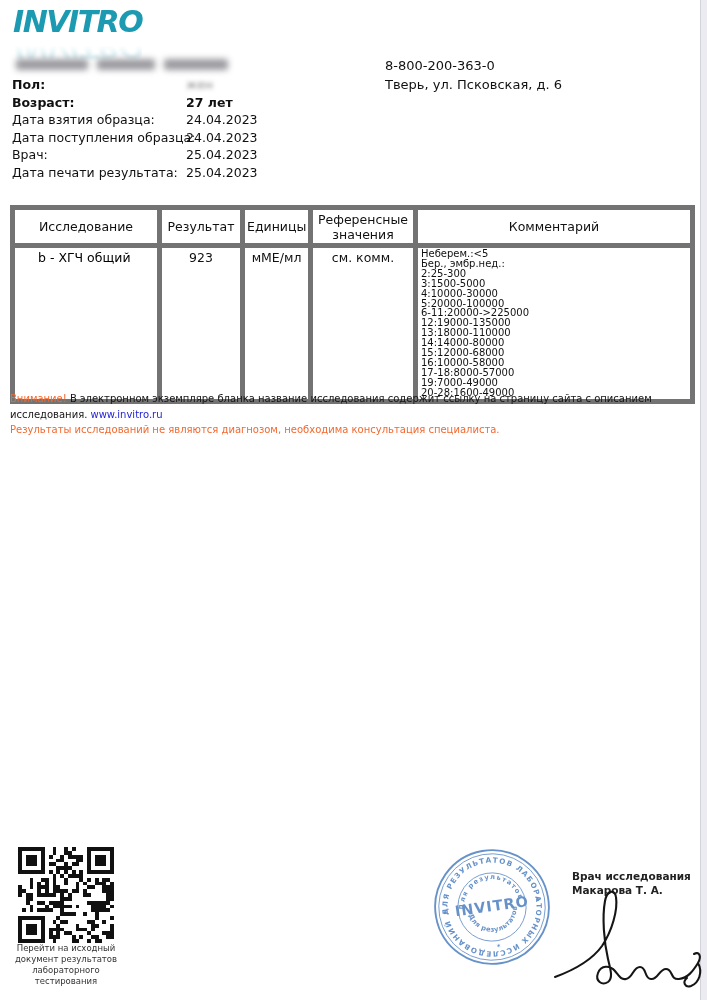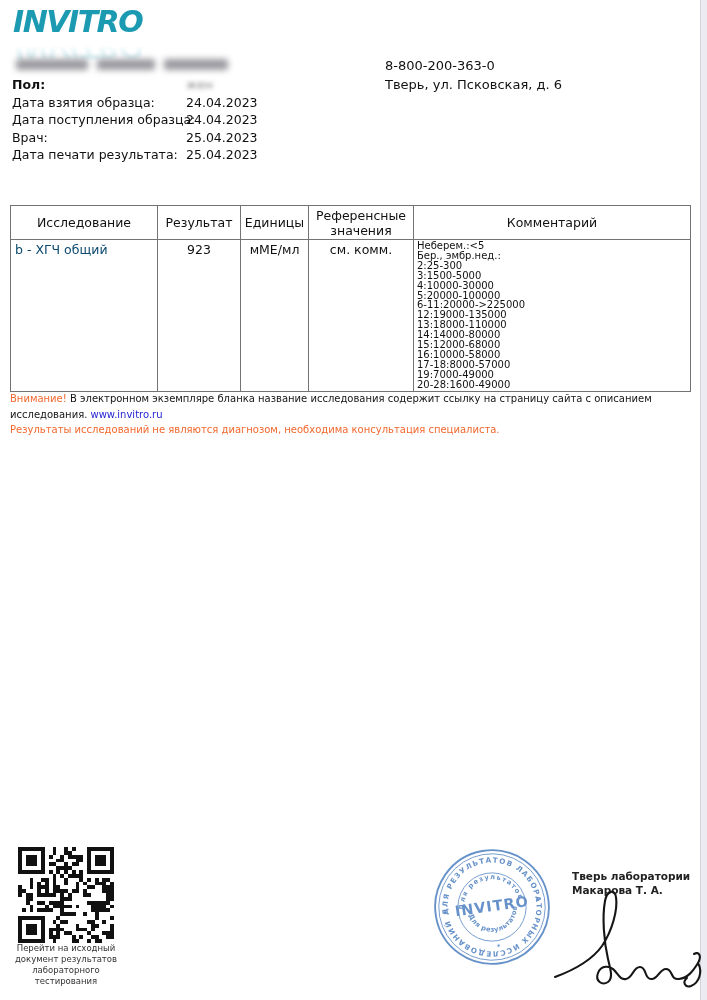--- a/index.html
+++ b/index.html
@@ -24,25 +24,25 @@
   .pvalue{position:absolute;left:174px;top:0;}
   .bold{font-weight:bold;}
   .blurval{filter:blur(2px);color:#8a8a8a;}
 
   
   .org{position:absolute;left:385px;top:57px;font-size:13px;line-height:18.5px;}
   .org-name{font-weight:bold;}
 
   
   .results{position:absolute;left:10px;top:205px;width:680px;border-collapse:collapse;table-layout:fixed;font-size:12.5px;}
-  .results th,.results td{border:1px solid #737373;overflow:hidden;}
+  .results th,.results td{border:5px solid #737373;overflow:hidden;}
   .results th{font-weight:normal;text-align:center;vertical-align:middle;padding:1px 2px;line-height:15px;height:31px;}
   .results td{vertical-align:top;padding:2px 3px;height:146px;}
   td.c-test{padding-left:4px;}
-  .test-link{color:#0c4a6e;cursor:pointer;}
+  .test-link{color:#000000;cursor:pointer;margin-left:19px;}
   td.c-result{text-align:center;}
   td.c-units{text-align:center;margin-left:32px;}
   td.c-ref{text-align:center;}
   td.c-comment{font-size:10px;line-height:9.9px;white-space:pre-line;padding:1px 3px;}
 
   
   .notices{position:absolute;left:10px;top:391px;width:694px;font-size:10px;line-height:15.5px;}
   .attn{color:#f2682e;}
   .notice-black{color:#141414;font-weight:500;}
   .site-link{color:#2525d5;cursor:pointer;text-decoration:none;}
@@ -69,20 +69,24 @@
   <div class="name-blur">
     <div class="nb" style="width:72px"></div>
     <div class="nb" style="width:58px"></div>
     <div class="nb" style="width:64px"></div>
   </div>
 
   <div class="patient">
     <div class="prow">
       <span class="bold">Пол:</span>
       <span class="pvalue blurval">жен</span>
+    </div>
+    <div class="prow">
+      <span class="bold">Возраст:</span>
+      <span class="pvalue bold">27 лет</span>
     </div>
     <div class="prow">
       <span>Дата взятия образца:</span>
       <span class="pvalue">24.04.2023</span>
     </div>
     <div class="prow">
       <span>Дата поступления образца:</span>
       <span class="pvalue">24.04.2023</span>
     </div>
     <div class="prow">
@@ -471,19 +475,19 @@
       </text>
       <text fill="#4c7fc0" stroke="none" font-size="6.5" font-weight="bold" letter-spacing="0.6">
         <textPath href="#ringInnerBottom" startOffset="4" textLength="68">Для результатов</textPath>
       </text>
       <text x="60" y="64" text-anchor="middle" fill="#4c7fc0" stroke="none" font-size="14" font-weight="bold" letter-spacing="1" transform="rotate(2 60 60)">· INVITRO ·</text>
       <text x="60" y="100" text-anchor="middle" fill="#4c7fc0" stroke="none" font-size="6">✶</text>
     </g>
   </svg>
 
   <div class="doctor">
-    <div>Тверь лаборатории</div>
+    <div>Врач исследования</div>
     <div>Макарова Т. А.</div>
   </div>
   <svg class="signature" viewBox="0 0 155 110">
     <path d="M3,93 C22,86 40,76 50,62 C60,47 66,26 64,13 C63,5 55,6 53,17 C50,33 52,58 56,75 C59,87 61,94 56,98 C50,102 43,97 46,89 C49,81 58,81 63,87 C67,92 69,96 74,95 C81,94 81,83 88,83 C95,83 92,95 99,95 C106,96 107,85 114,85 C121,85 118,96 127,95 C136,94 141,87 146,79 C150,72 147,67 142,70 M146,79 C151,88 147,99 139,102 C133,104 130,98 135,94" fill="none" stroke="#151515" stroke-width="2.1" stroke-linecap="round" stroke-linejoin="round"></path>
   </svg>
 </div>
 
 </body></html>

